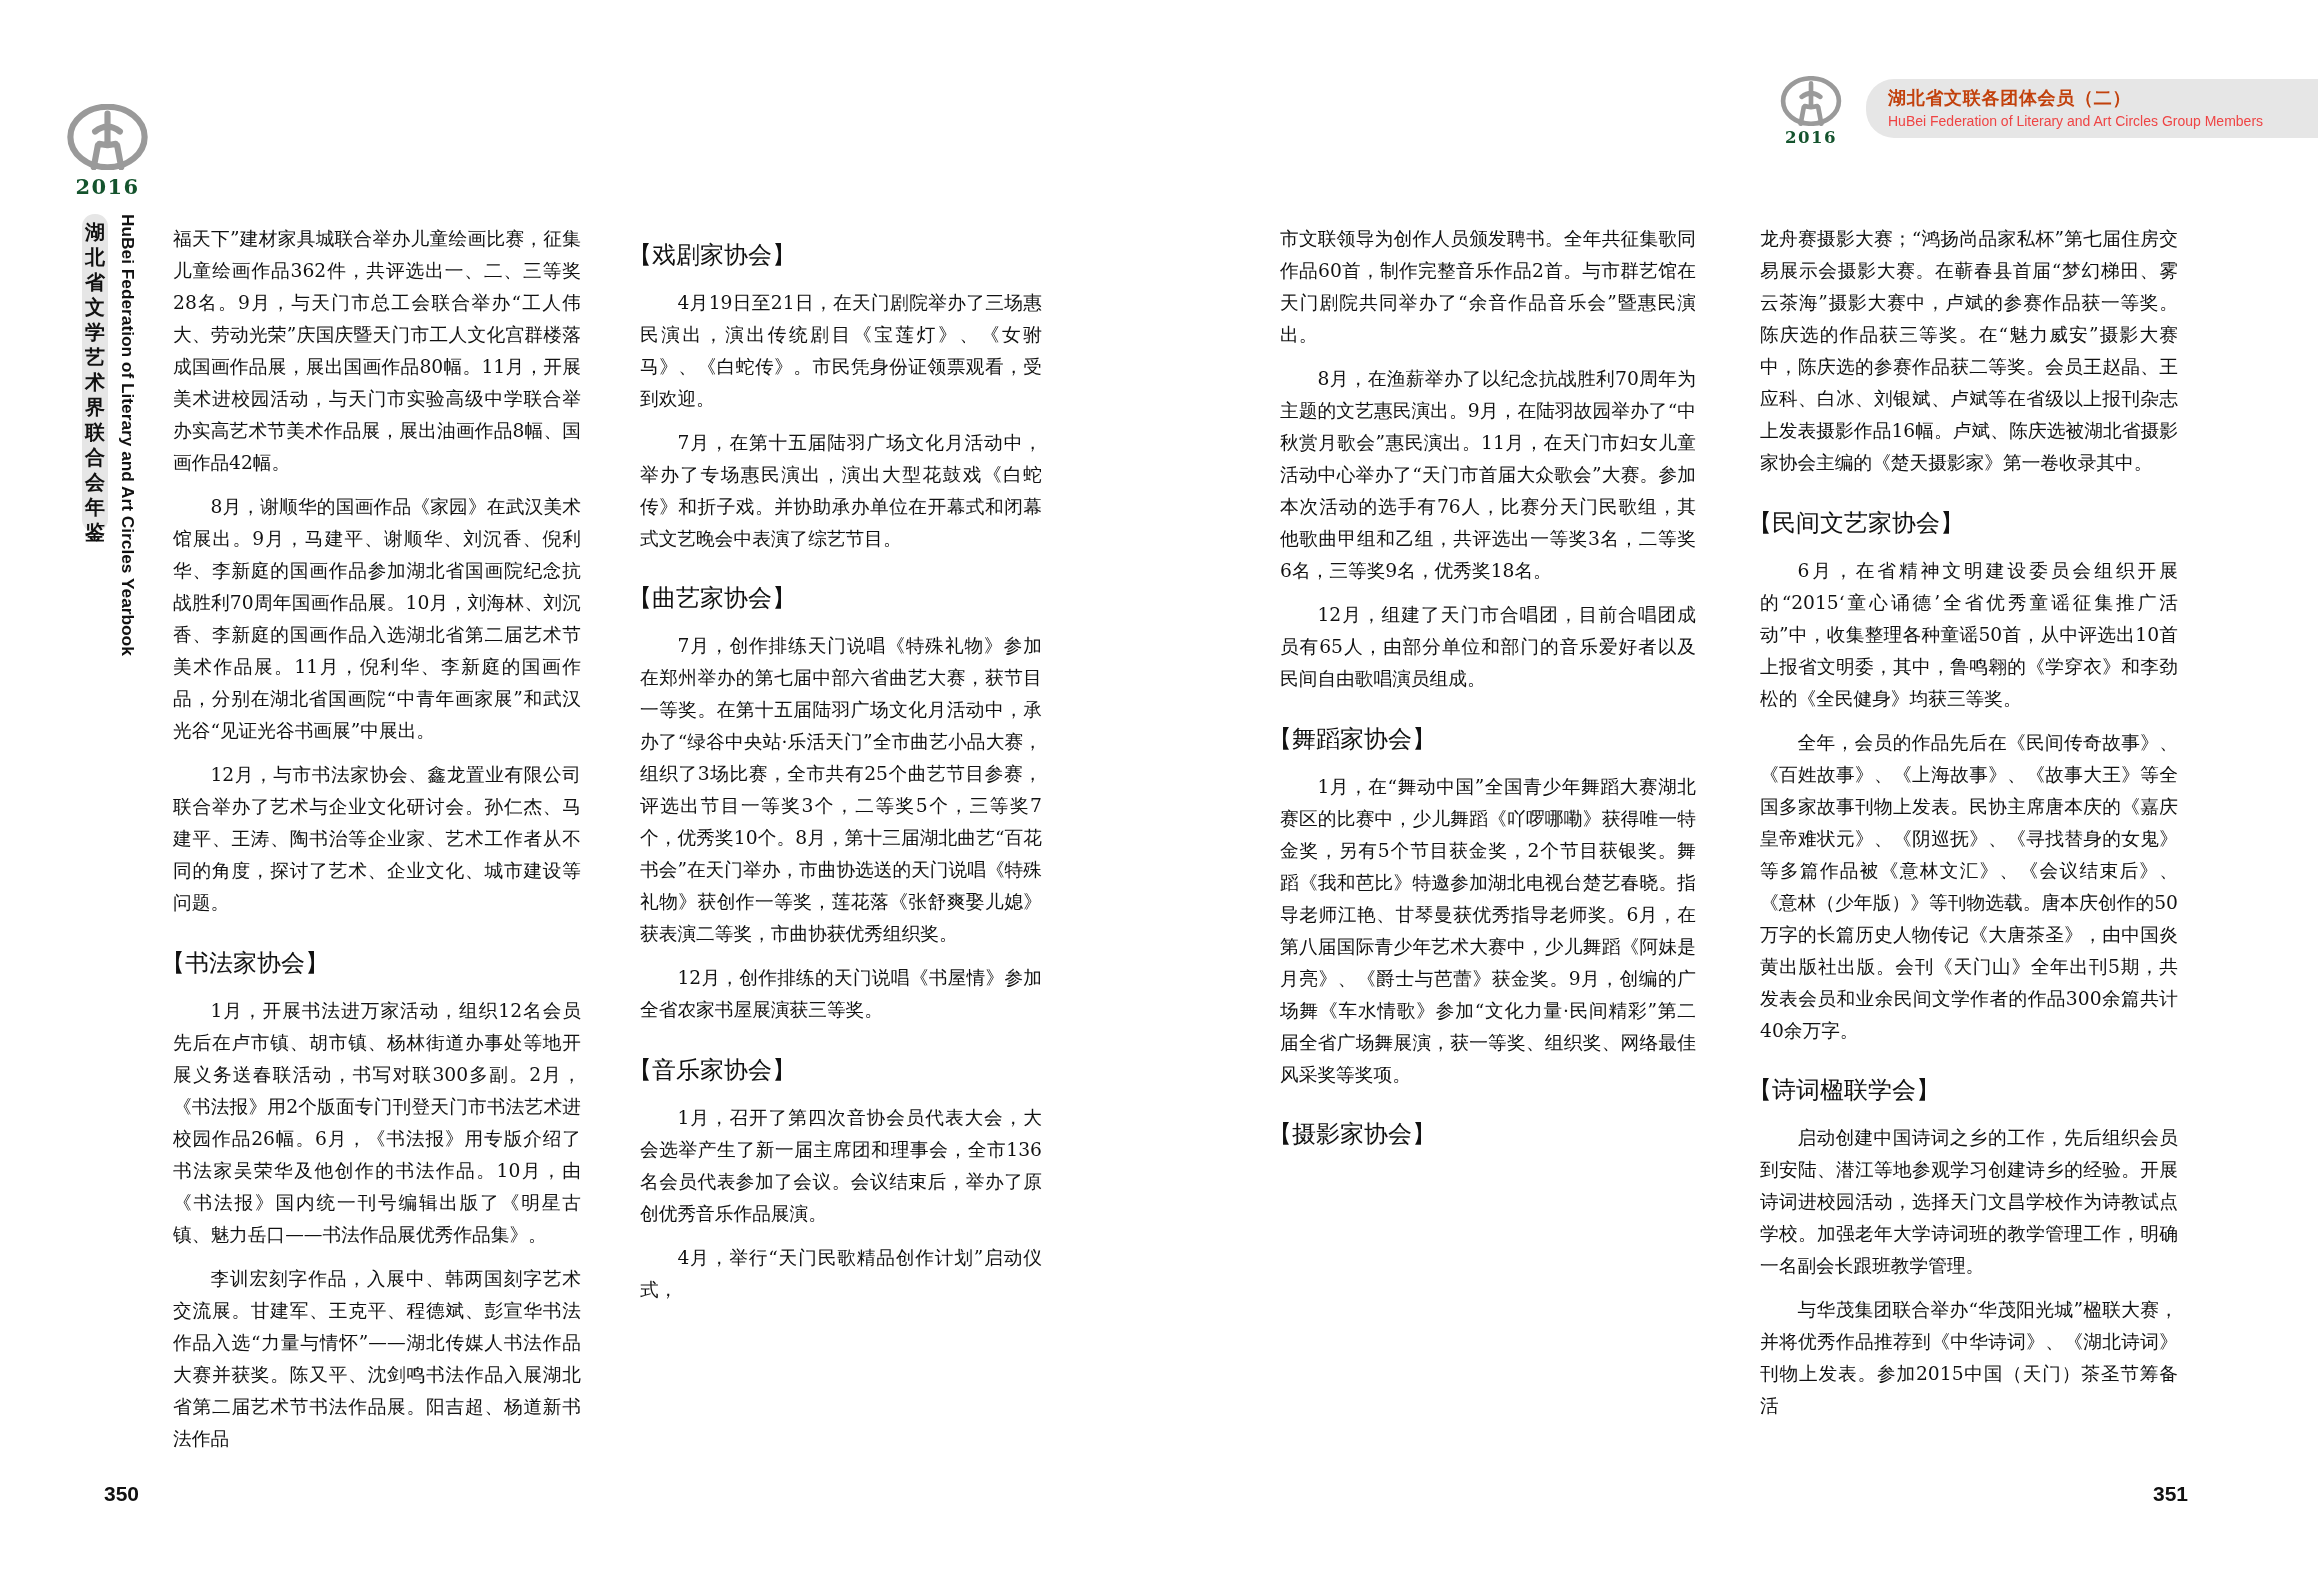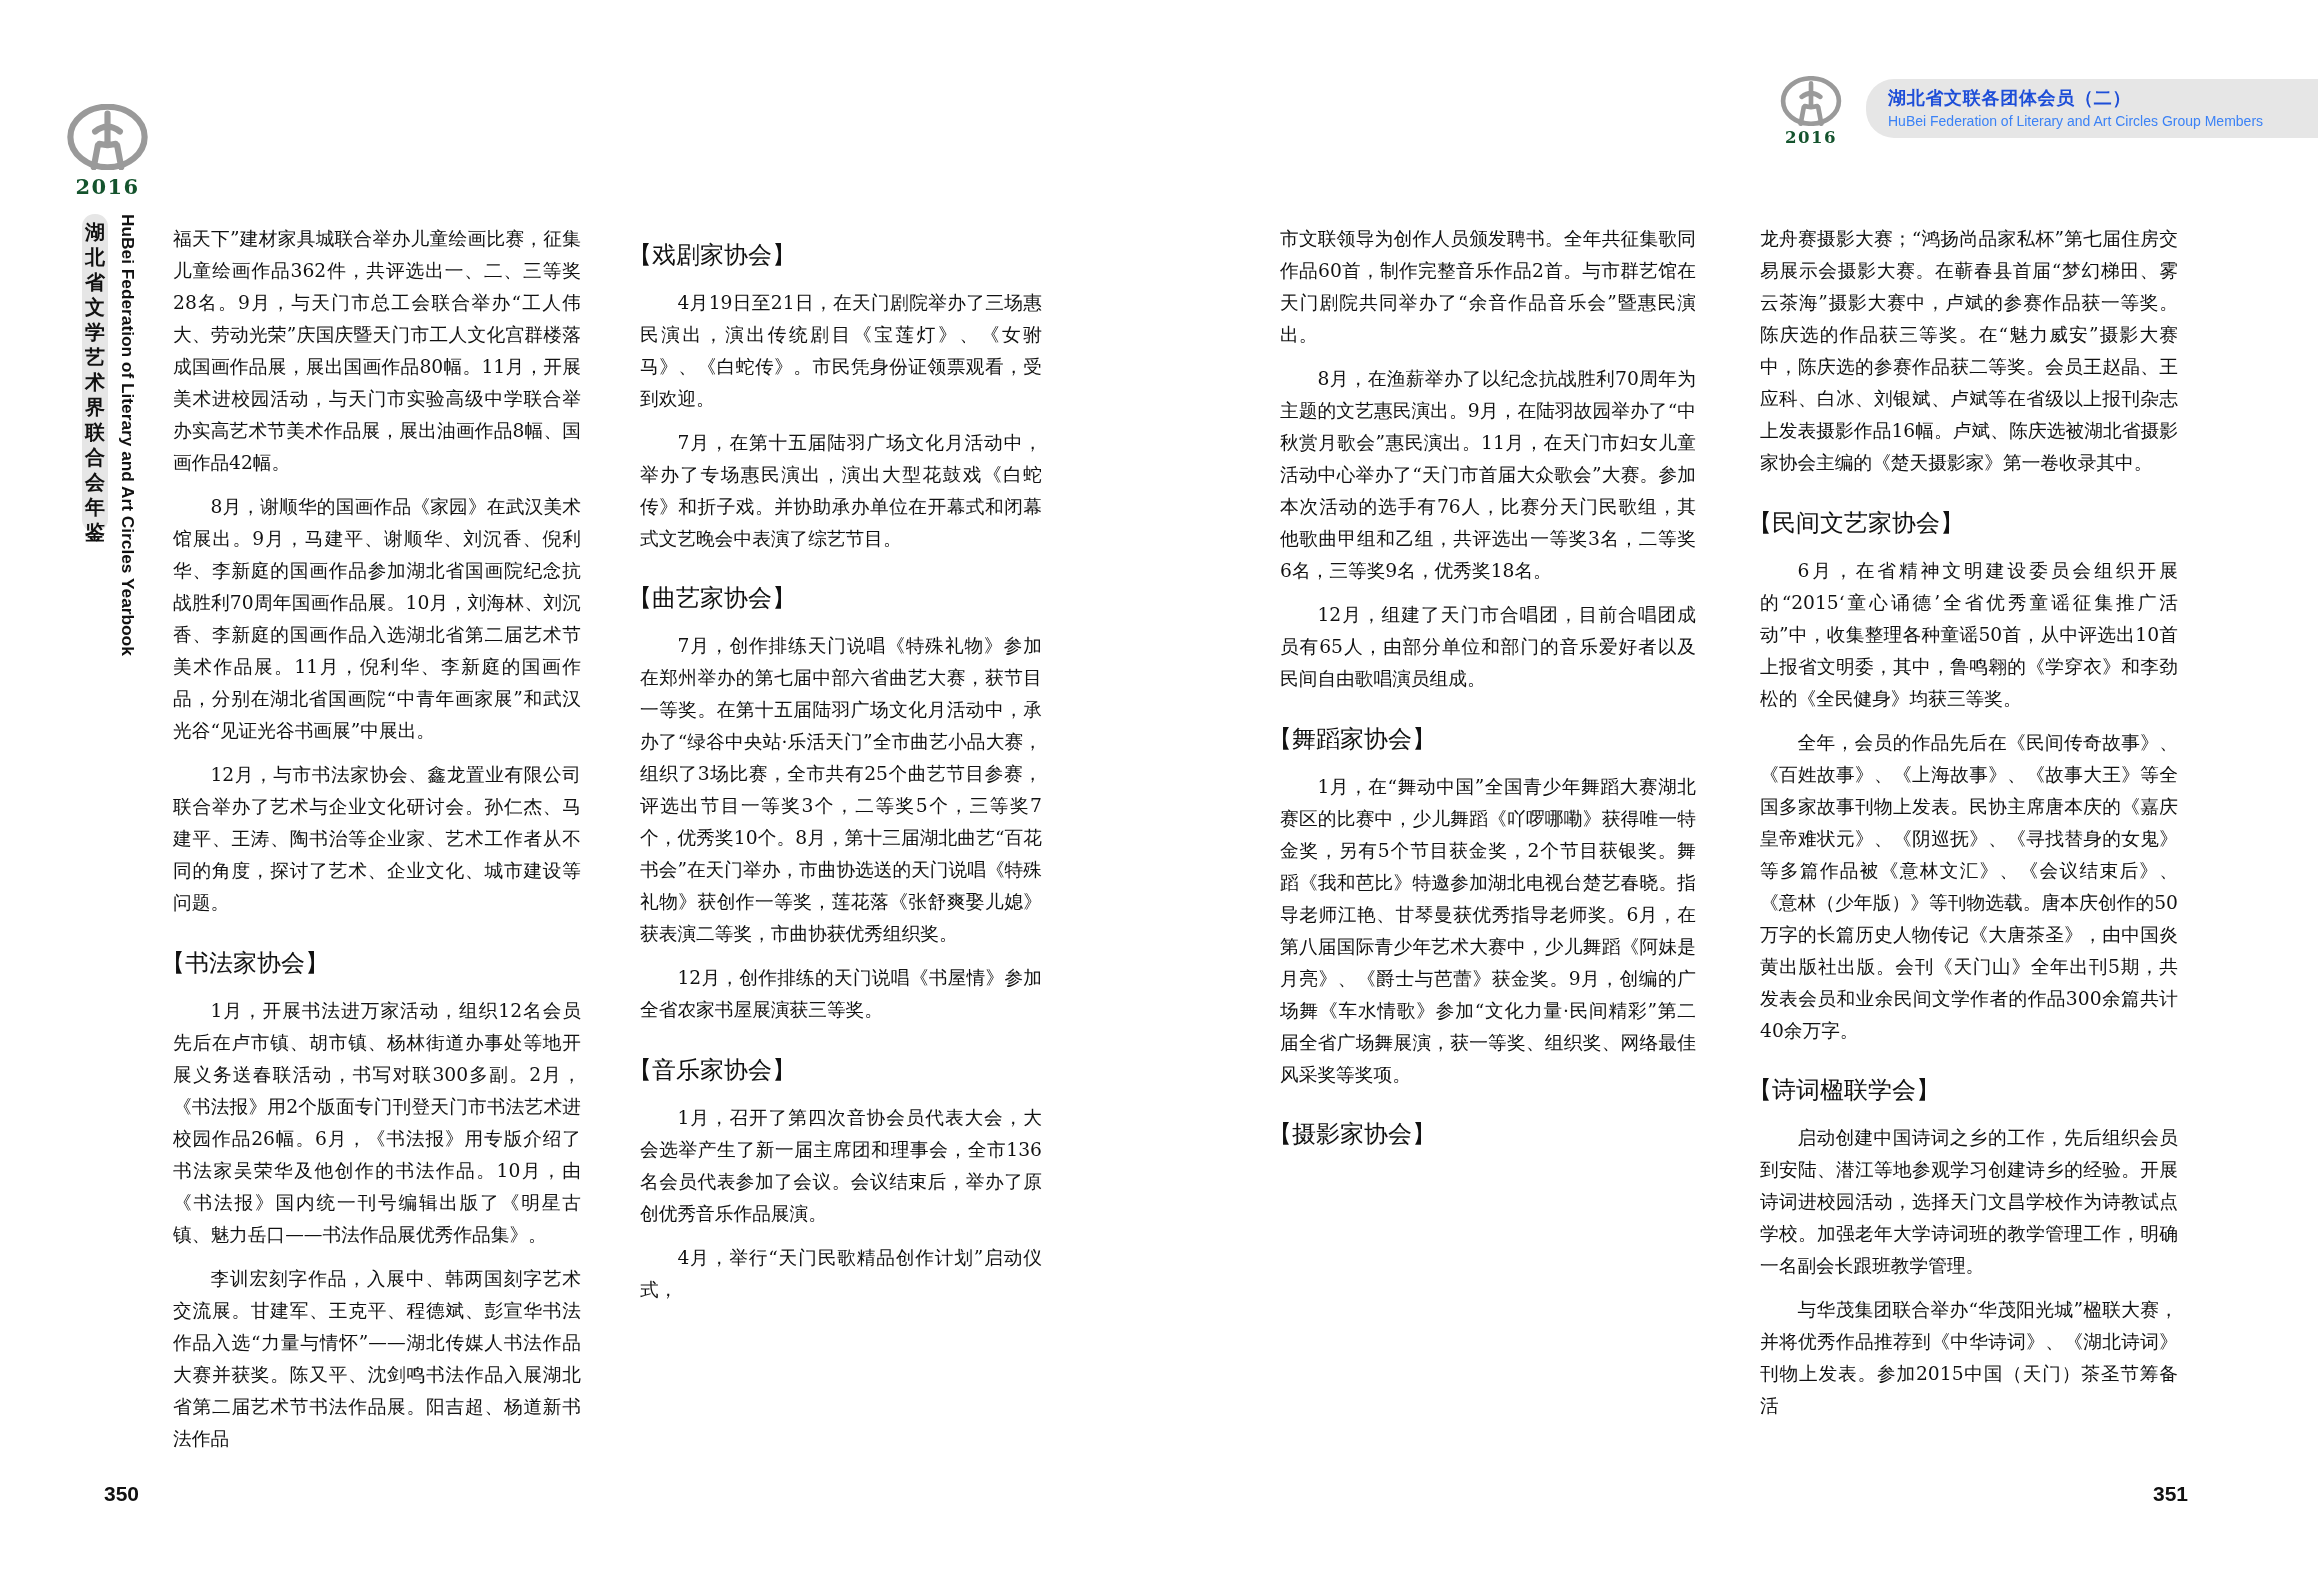--- a/index.html
+++ b/index.html
@@ -12,22 +12,22 @@
   #left-logo .logo-year { font-size:21px; margin-top:4.1px; }
   #right-logo { left:1780px; top:76px; width:62px; }
   #right-logo .logo-year { font-size:16.6px; margin-top:1.4px; }
 
   .side-band { position:absolute; left:82px; top:214px; width:26px; height:318px; background:#e6e6e6; border-radius:12.4px; }
   .side-cn { position:absolute; left:82px; top:220px; width:26px; font-family:"DejaVu Sans",sans-serif; font-weight:bold; font-size:20px; line-height:25px; text-align:center; color:#111; }
   .side-cn span { display:block; }
   .side-en { position:absolute; left:117px; top:214px; writing-mode:vertical-rl; font-family:"Liberation Sans",sans-serif; font-weight:bold; font-size:17.3px; color:#111; white-space:nowrap; }
 
   .header-band { position:absolute; left:1866px; top:79px; width:453px; height:59px; background:#e6e6e6; border-radius:28px 0 0 28px; }
-  .header-cn { position:absolute; left:1888px; top:86px; font-family:"DejaVu Sans",sans-serif; font-weight:bold; font-size:18px; color:#1d4ed8; letter-spacing:0.7px; }
-  .header-en { position:absolute; left:1888px; top:113px; font-family:"Liberation Sans",sans-serif; font-size:14px; color:#3b82f6; }
+  .header-cn { position:absolute; left:1888px; top:86px; font-family:"DejaVu Sans",sans-serif; font-weight:bold; font-size:18px; color:#c2410c; letter-spacing:0.7px; }
+  .header-en { position:absolute; left:1888px; top:113px; font-family:"Liberation Sans",sans-serif; font-size:14px; color:#ef4444; }
 
   .col { position:absolute; top:211px; width:432px; font-size:18.7px; line-height:32px; text-align:justify; }
   #col1 { left:161px; }
   #col2 { left:628px; width:426px; }
   #col3 { left:1268px; width:440px; }
   #col4 { left:1748px; width:442px; }
   .col p { margin:12px; text-indent:0; }
   .col p.indent { text-indent:2em; }
   .col h3 { margin:23.5px 0 0 0; font-family:"DejaVu Sans",sans-serif; font-weight:normal; font-size:24px; line-height:40px; }
 

